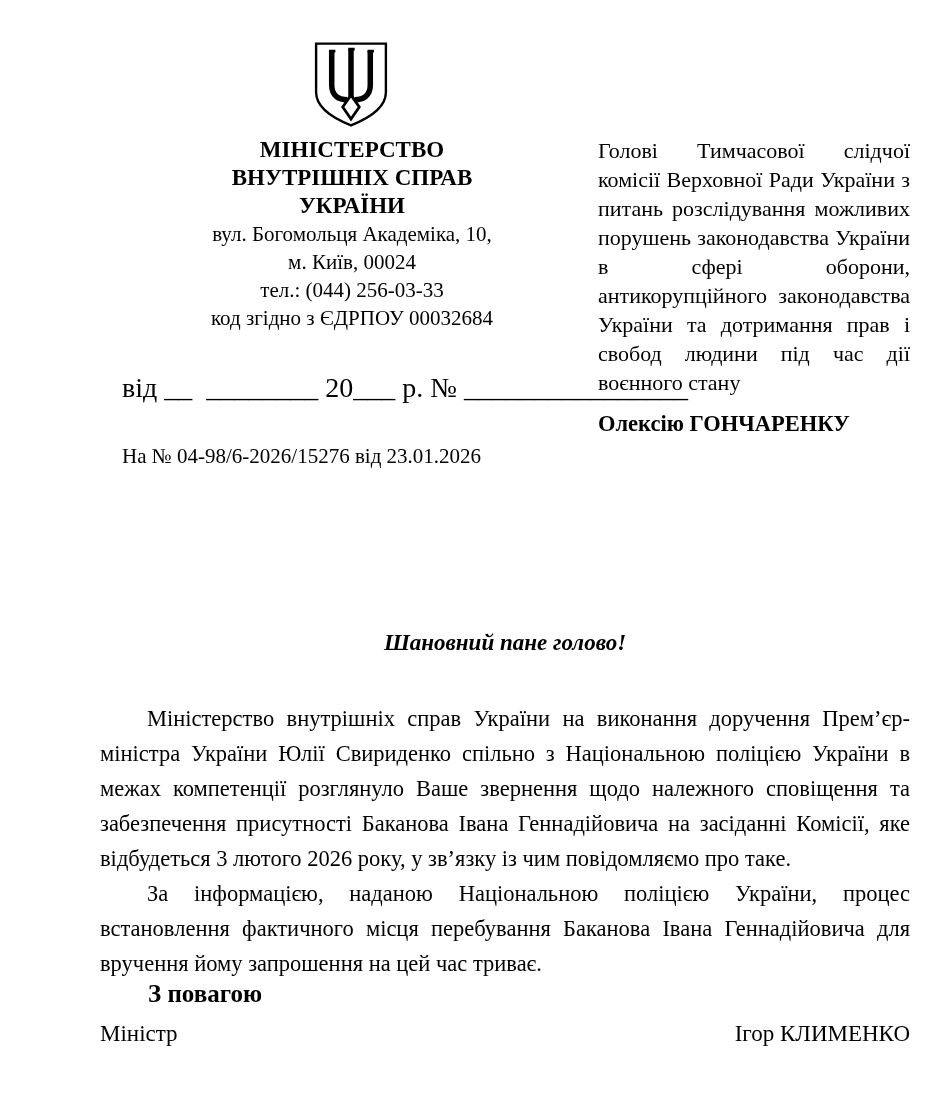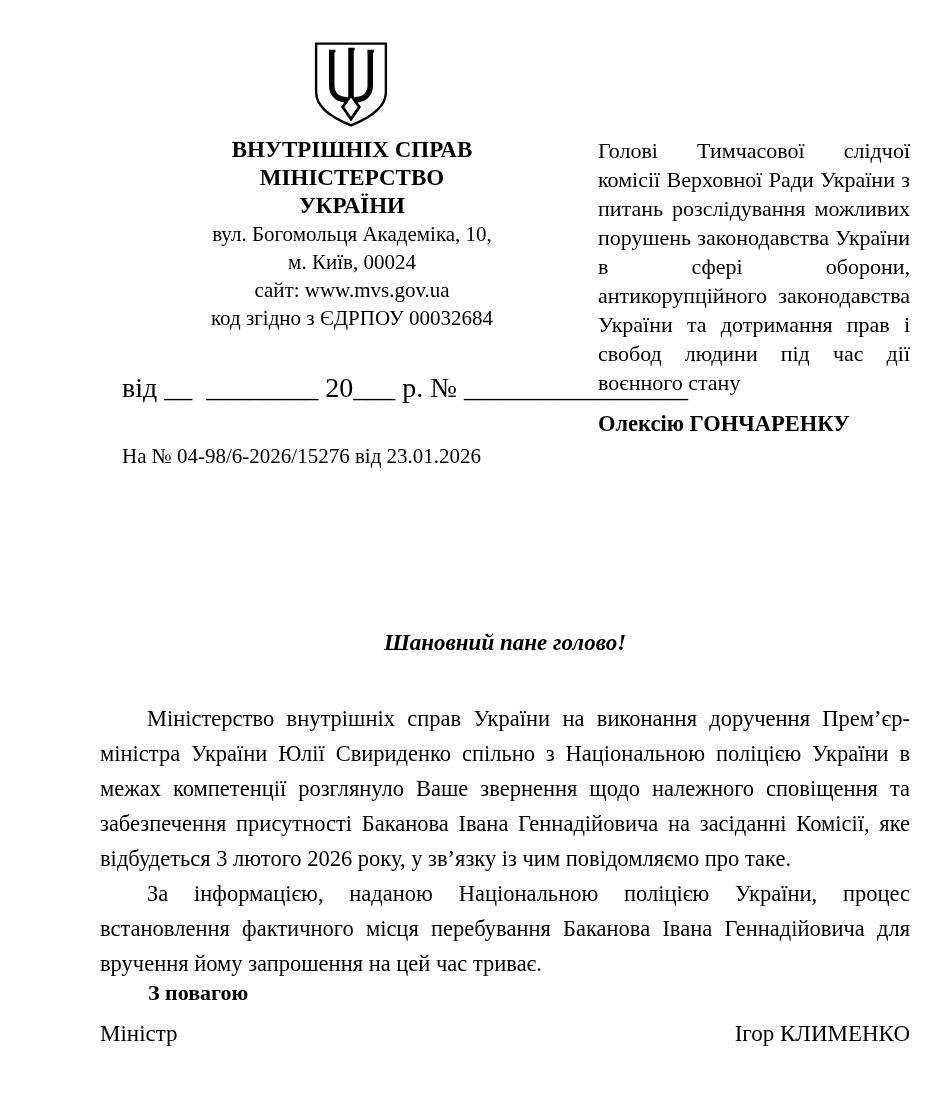--- a/index.html
+++ b/index.html
@@ -16,46 +16,46 @@
   .org-name{font-weight:bold;font-size:23px;line-height:28px;}
   .org-addr{font-size:21px;line-height:28px;}
   .dateline{position:absolute;left:122px;top:372px;font-size:28px;white-space:pre;}
   .refline{position:absolute;left:122px;top:444px;font-size:21px;}
   .addressee{position:absolute;left:598px;top:136px;width:312px;font-size:22px;line-height:29px;text-align:justify;}
   .addressee-name{font-weight:bold;margin-top:13px;text-align:left;font-size:22.5px;line-height:28px;}
   .subject{position:absolute;left:122px;top:545px;font-weight:bold;font-size:22px;}
   .salutation{position:absolute;left:100px;top:630px;width:810px;text-align:center;font-weight:bold;font-style:italic;font-size:23px;}
   .bodytext{position:absolute;left:100px;top:701px;width:810px;font-size:22.5px;line-height:35px;text-align:justify;}
   .bodytext p{margin:0;text-indent:47px;}
-  .closing{position:absolute;left:148px;top:980px;font-weight:bold;font-size:22px;}
+  .closing{position:absolute;left:148px;top:980px;font-weight:bold;font-size:25px;}
   .signrow{position:absolute;left:100px;top:1021px;width:810px;display:flex;justify-content:space-between;font-weight:normal;font-size:23px;}
 </style>
 </head>
 <body>
 
 <div class="page">
 
   <div class="emblem">
     <svg viewBox="0 0 90 98" width="90" height="90" aria-hidden="true">
       <path d="M7,4 H83 V57 Q83,78 45,93 Q7,78 7,57 Z" fill="none" stroke="#000" stroke-width="2.6"></path>
       <path d="M24,12 V49 C24,61 32,65 41,65" fill="none" stroke="#000" stroke-width="6"></path>
       <path d="M66,12 V49 C66,61 58,65 49,65" fill="none" stroke="#000" stroke-width="6"></path>
       <path d="M45,10 V64" fill="none" stroke="#000" stroke-width="6"></path>
       <path d="M45,60 L54,73 45,86 36,73 Z" fill="#fff" stroke="#000" stroke-width="3"></path>
       <path d="M21,12 h7 M42,10 h7 M63,12 h7" stroke="#000" stroke-width="3" fill="none"></path>
     </svg>
   </div>
 
   <div class="org">
+    <div class="org-name">МІНІСТЕРСТВО</div>
     <div class="org-name">ВНУТРІШНІХ СПРАВ</div>
-    <div class="org-name">МІНІСТЕРСТВО</div>
     <div class="org-name">УКРАЇНИ</div>
     <div class="org-addr">вул. Богомольця Академіка, 10,</div>
     <div class="org-addr">м. Київ, 00024</div>
-    <div class="org-addr">сайт: www.mvs.gov.ua</div>
+    <div class="org-addr">тел.: (044) 256-03-33</div>
     <div class="org-addr">код згідно з ЄДРПОУ 00032684</div>
   </div>
 
   <div class="dateline">від __  ________ 20___ р. № ________________</div>
 
   <div class="refline">На № 04-98/6-2026/15276 від 23.01.2026</div>
 
   <div class="addressee">
     <div>Голові Тимчасової слідчої комісії Верховної Ради України з питань розслідування можливих порушень законодавства України в сфері оборони, антикорупційного законодавства України та дотримання прав і свобод людини під час дії воєнного стану</div>
     <div class="addressee-name">Олексію ГОНЧАРЕНКУ</div>

